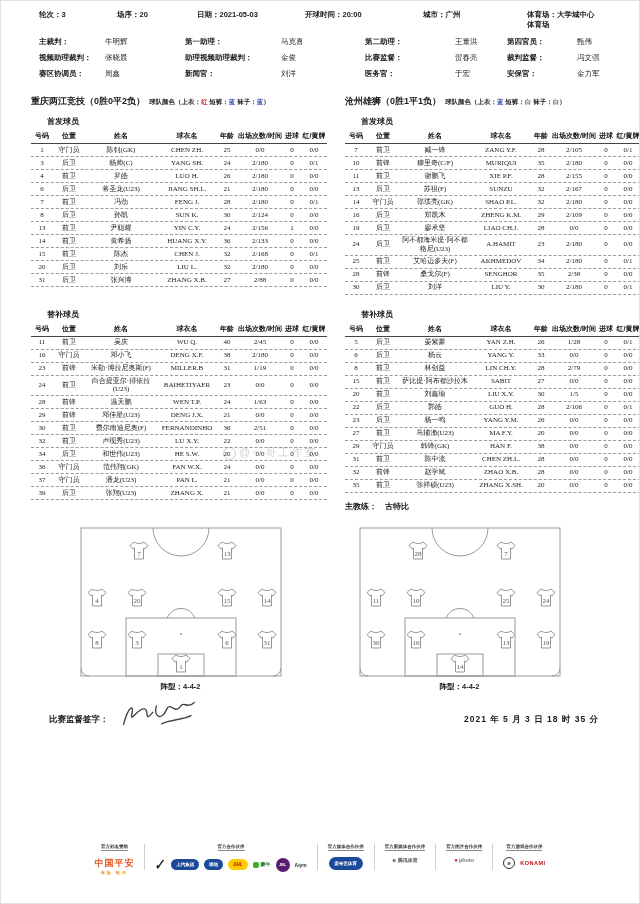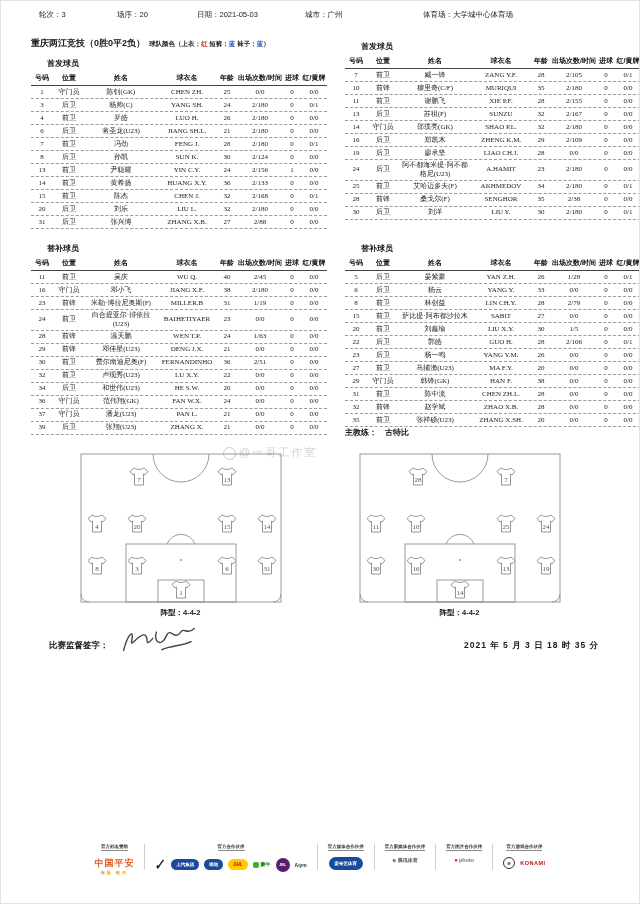--- a/index.html
+++ b/index.html
@@ -23,21 +23,21 @@
                box-shadow:0 0 0 1px #fff inset; }
   .csl-circle { width:15px; height:15px; border-radius:50%; background:#fff; position:relative; }
   .csl-circle::after { content:""; position:absolute; left:3px; top:3px; width:9px; height:9px;
                        border-radius:50%; background:conic-gradient(#f07f00 0 60%, #d43a1a 60% 100%); }
   .csl-name { color:#fff; font-size:6px; font-weight:700; margin-top:3px; letter-spacing:1px; }
   .csl-strip { margin-top:3px; width:28px; height:7px; background:#c9560a; border-radius:1px;
                color:#ffe2c2; font-size:3.5px; text-align:center; line-height:7px; }
 
   
   .teams-line { padding:12px 38px 0 38px; font-size:8.5px; font-weight:700; }
-  .info-row { display:flex; padding:9px 38px 0 38px; font-size:7.5px; font-weight:400; }
+  .info-row { display:flex; padding:9px 38px 0 38px; font-size:7.5px; font-weight:700; }
   .info-item:nth-child(1){width:78px;} .info-item:nth-child(2){width:80px;}
   .info-item:nth-child(3){width:108px;} .info-item:nth-child(4){width:118px;}
   .info-item:nth-child(5){width:104px;} .info-item:nth-child(6){flex:1;}
 
   .officials { padding:7px 38px 0 38px; }
   .off-row { display:grid; grid-template-columns:146px 180px 142px auto; font-size:7.5px; margin-bottom:6px; }
   .off-cell .lab { display:inline-block; font-weight:700; }
   .off-row .off-cell:nth-child(1) .lab{ min-width:66px; }
   .off-row .off-cell:nth-child(2) .lab{ min-width:96px; }
   .off-row .off-cell:nth-child(3) .lab{ min-width:90px; }
@@ -53,21 +53,21 @@
 
   
   .trow { display:flex; align-items:center; border-bottom:1px dashed #9a9a9a; min-height:13px; }
   .trow.thead { border-bottom:1px solid #444; font-weight:700; min-height:14px; }
   .trow.thead .tcell { font-family:"Liberation Sans", sans-serif; font-size:7px; font-weight:700; color:#111; }
   .tcell { text-align:center; font-family:"Liberation Serif", serif; font-size:7px; color:#222;
            line-height:1.25; padding:1px 0; }
   .c-no{width:22px;} .c-pos{width:32px;} .c-name{width:72px;} .c-jersey{width:60px;}
   .c-age{width:20px;} .c-apps{width:46px;} .c-goals{width:18px;} .c-cards{width:26px;}
 
-  .coach-line { font-size:8px; font-weight:700; }
+  .coach-line { font-size:8px; font-weight:700; margin-top:8px; }
   .coach-line .coach-name { margin-left:8px; }
 
   
   .pitch-grid { display:flex; justify-content:space-around; padding:14px 40px 0 40px; }
   .pitch-wrap { text-align:center; }
   .pitch { display:block; }
   .formation-label { font-size:7.5px; font-weight:700; margin-top:4px; }
 
   
   .sig-row { display:flex; align-items:center; padding:16px 40px 0 48px; }
@@ -113,25 +113,44 @@
 </head>
 <body>
 
 <div class="page">
 
 
   <div class="info-row">
       <span class="info-item">轮次：3</span>
       <span class="info-item">场序：20</span>
       <span class="info-item">日期：2021-05-03</span>
+      <span class="info-item">开球时间：20:00</span>
       <span class="info-item">城市：广州</span>
       <span class="info-item">体育场：大学城中心体育场</span>
     </div>
 
   <div class="officials">
+      <div class="off-row">
+        <div class="off-cell"><span class="lab">主裁判：</span><span>牛明辉</span></div>
+        <div class="off-cell"><span class="lab">第一助理：</span><span>马克喜</span></div>
+        <div class="off-cell"><span class="lab">第二助理：</span><span>王童洪</span></div>
+        <div class="off-cell"><span class="lab">第四官员：</span><span>甄伟</span></div>
+      </div>
+      <div class="off-row">
+        <div class="off-cell"><span class="lab">视频助理裁判：</span><span>张晓晨</span></div>
+        <div class="off-cell"><span class="lab">助理视频助理裁判：</span><span>金俊</span></div>
+        <div class="off-cell"><span class="lab">比赛监督：</span><span>贺春亮</span></div>
+        <div class="off-cell"><span class="lab">裁判监督：</span><span>冯文强</span></div>
+      </div>
+      <div class="off-row">
+        <div class="off-cell"><span class="lab">赛区协调员：</span><span>周鑫</span></div>
+        <div class="off-cell"><span class="lab">新闻官：</span><span>刘洋</span></div>
+        <div class="off-cell"><span class="lab">医务官：</span><span>于宏</span></div>
+        <div class="off-cell"><span class="lab">安保官：</span><span>金力军</span></div>
+      </div>
     </div>
 
   <div class="teams-grid">
     <div class="team-col">
       <div class="team-head">
         <span class="team-name">重庆两江竞技（0胜0平2负）</span>
         <span class="team-colors"><span style="color: rgb(26, 26, 26);">球队颜色（上衣：</span><span style="color: rgb(199, 53, 39);">红</span><span style="color: rgb(26, 26, 26);"> 短裤：</span><span style="color: rgb(43, 80, 181);">蓝</span><span style="color: rgb(26, 26, 26);"> 袜子：</span><span style="color: rgb(43, 80, 181);">蓝</span><span style="color: rgb(26, 26, 26);">）</span></span>
       </div>
       <div class="sec-label">首发球员</div>
       <div>
@@ -251,20 +270,24 @@
             <div class="tcell c-name">张兴博</div>
             <div class="tcell c-jersey">ZHANG X.B.</div>
             <div class="tcell c-age">27</div>
             <div class="tcell c-apps">2/88</div>
             <div class="tcell c-goals">0</div>
             <div class="tcell c-cards">0/0</div>
           </div>
         </div>
     </div>
     <div class="team-col">
+      <div class="team-head">
+        <span class="team-name">沧州雄狮（0胜1平1负）</span>
+        <span class="team-colors"><span style="color: rgb(26, 26, 26);">球队颜色（上衣：</span><span style="color: rgb(43, 80, 181);">蓝</span><span style="color: rgb(26, 26, 26);"> 短裤：</span><span style="color: rgb(119, 119, 119);">白</span><span style="color: rgb(26, 26, 26);"> 袜子：</span><span style="color: rgb(119, 119, 119);">白</span><span style="color: rgb(26, 26, 26);">）</span></span>
+      </div>
       <div class="sec-label">首发球员</div>
       <div>
           <div class="trow thead">
             <div class="tcell c-no">号码</div>
             <div class="tcell c-pos">位置</div>
             <div class="tcell c-name">姓名</div>
             <div class="tcell c-jersey">球衣名</div>
             <div class="tcell c-age">年龄</div>
             <div class="tcell c-apps">出场次数/时间</div>
             <div class="tcell c-goals">进球</div>
@@ -405,21 +428,21 @@
             <div class="tcell c-jersey">WU Q.</div>
             <div class="tcell c-age">40</div>
             <div class="tcell c-apps">2/45</div>
             <div class="tcell c-goals">0</div>
             <div class="tcell c-cards">0/0</div>
           </div>
           <div class="trow">
             <div class="tcell c-no">16</div>
             <div class="tcell c-pos">守门员</div>
             <div class="tcell c-name">邓小飞</div>
-            <div class="tcell c-jersey">JIANG X.F.</div>
+            <div class="tcell c-jersey">DENG X.F.</div>
             <div class="tcell c-age">38</div>
             <div class="tcell c-apps">2/180</div>
             <div class="tcell c-goals">0</div>
             <div class="tcell c-cards">0/0</div>
           </div>
           <div class="trow">
             <div class="tcell c-no">23</div>
             <div class="tcell c-pos">前锋</div>
             <div class="tcell c-name">米勒·博拉尼奥斯(F)</div>
             <div class="tcell c-jersey">MILLER.B</div>

